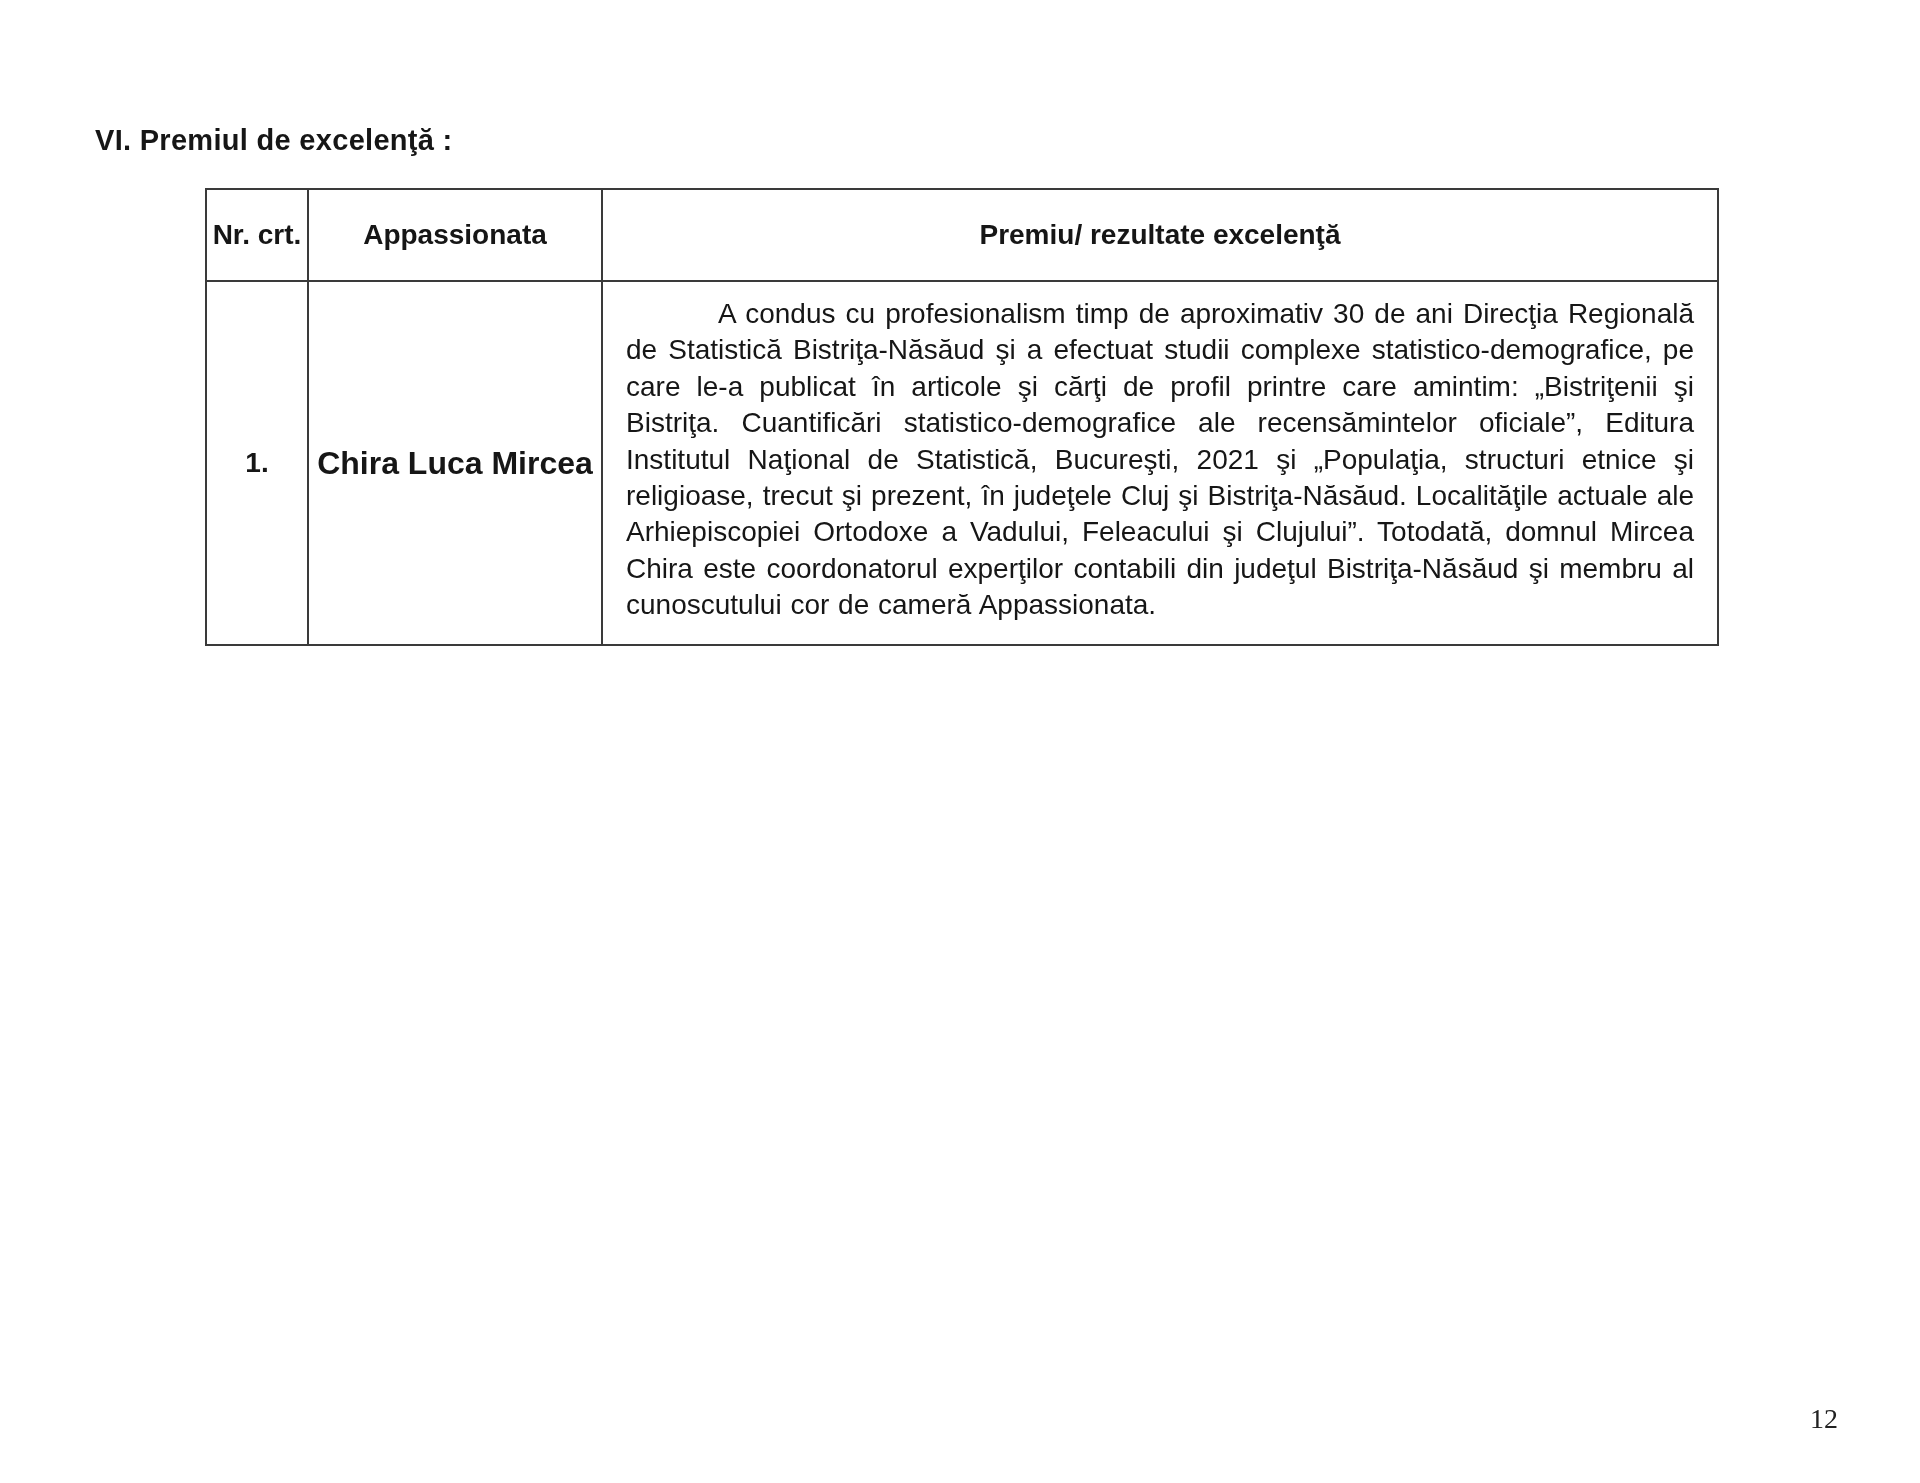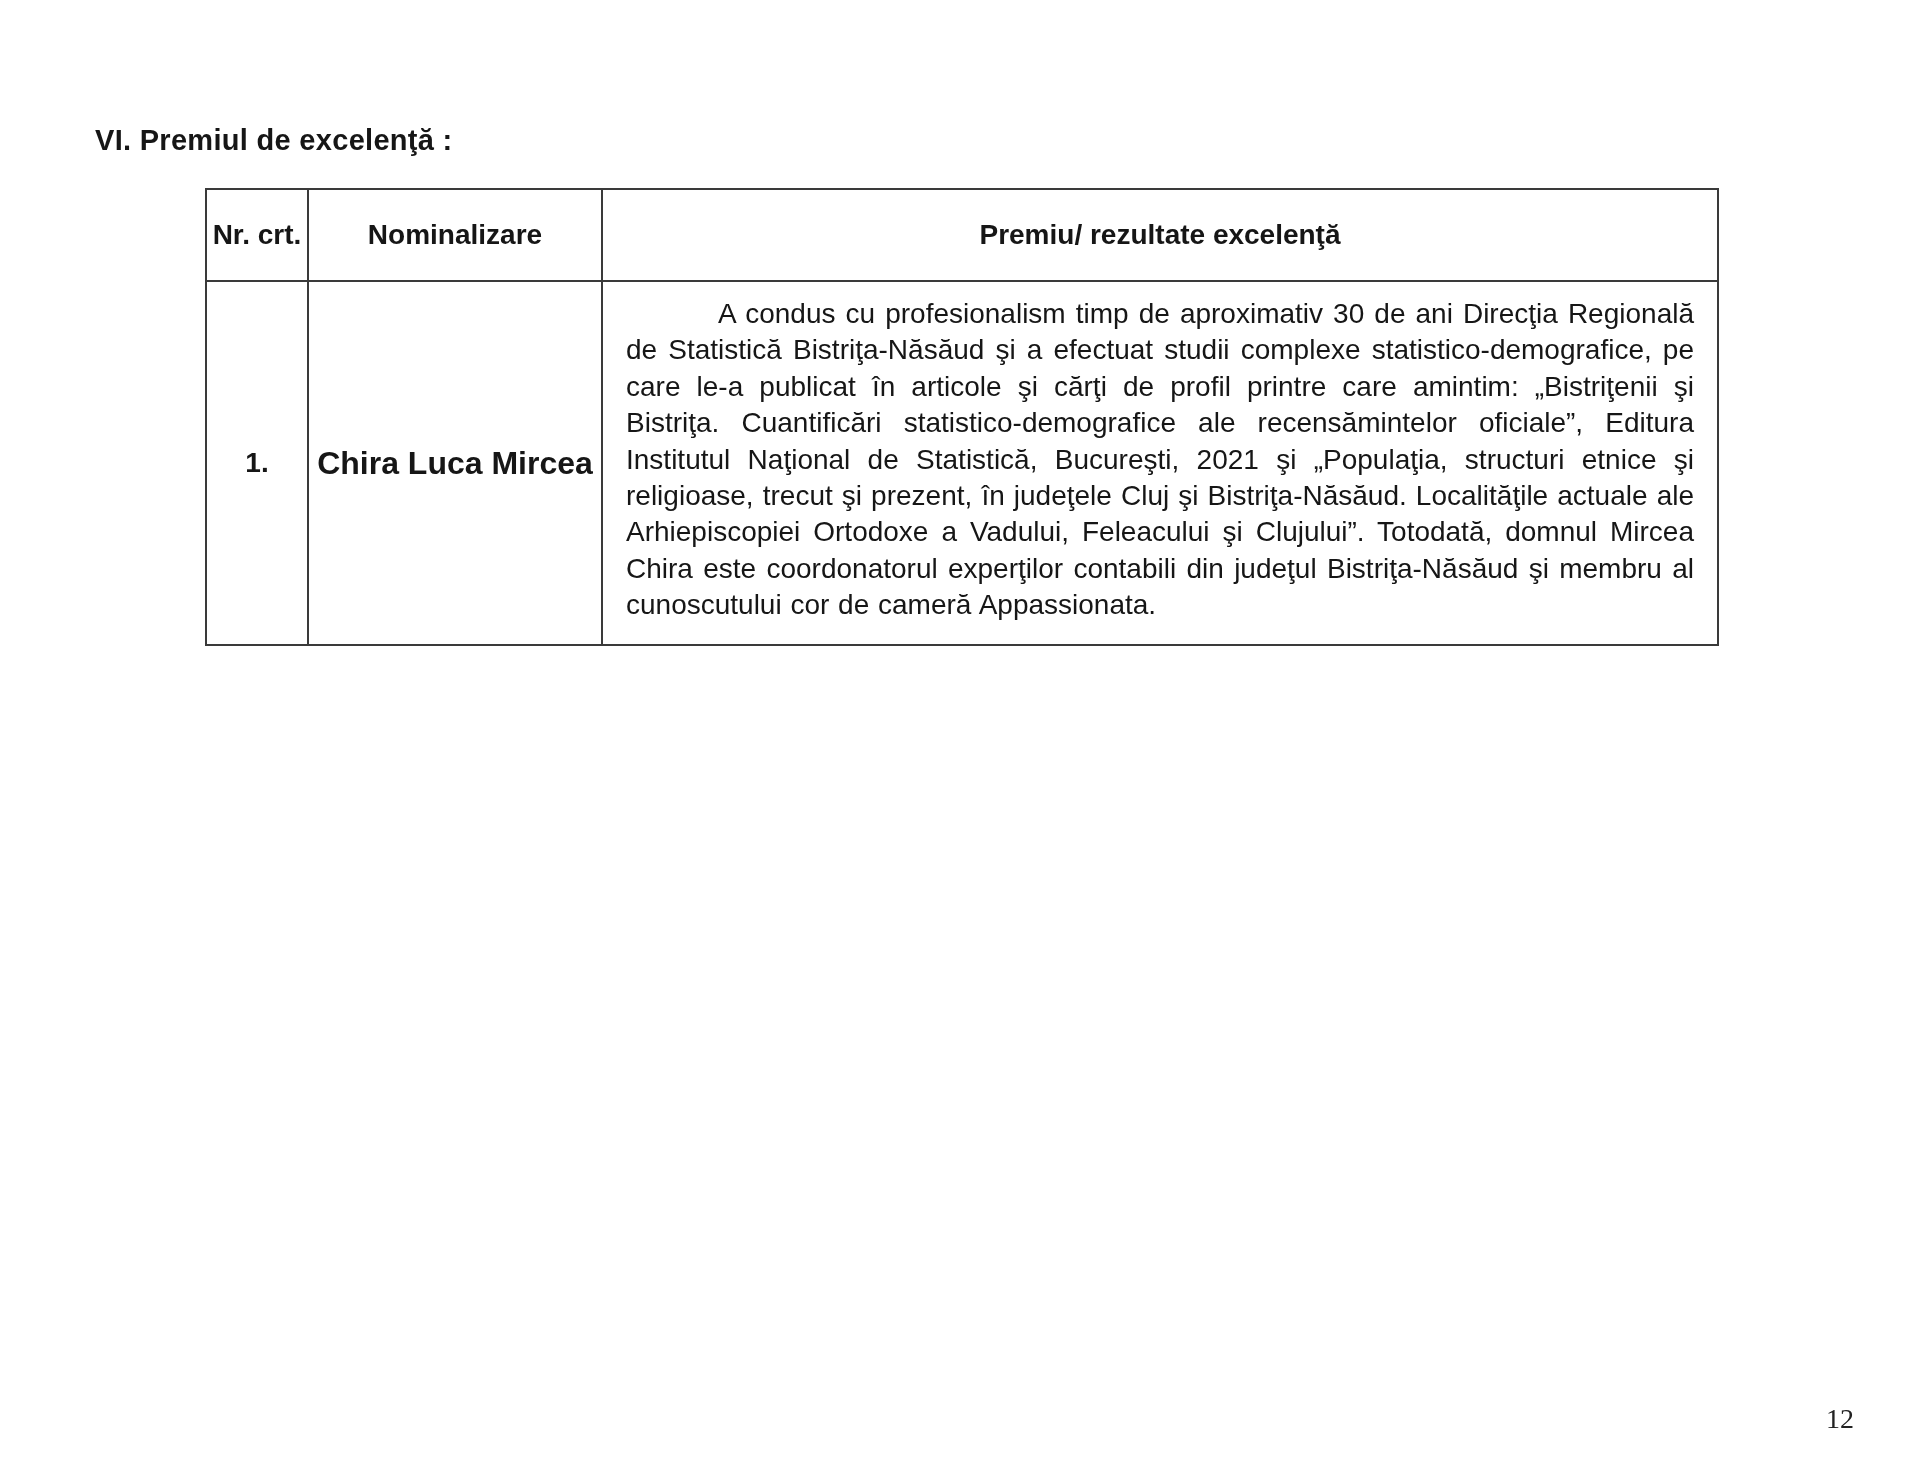--- a/index.html
+++ b/index.html
@@ -72,42 +72,42 @@
     margin: 12px;
     font-size: 28px;
     line-height: 36.4px;
     text-align: justify;
     text-indent: 92px;
     word-spacing: 1px;
   }
 
   .page-number {
     position: absolute;
-    right: 66px;
+    right: 82px;
     top: 1403px;
     font-family: "Liberation Serif", serif;
     font-size: 28px;
     color: #222222;
   }
 </style>
 </head>
 <body>
 
 <div class="heading">VI. Premiul de excelenţă :</div>
 
 <table class="awards">
   <colgroup>
     <col style="width:102px">
     <col style="width:294px">
     <col style="width:1116px">
   </colgroup>
   <thead>
     <tr>
       <th>Nr. crt.</th>
-      <th>Nominalizare</th>
+      <th>Appassionata</th>
       <th>Premiu/ rezultate excelenţă</th>
     </tr>
   </thead>
   <tbody>
     <tr>
       <td class="nr-cell">1.</td>
       <td class="name-cell">Chira Luca Mircea</td>
       <td class="desc-cell">
         <p class="desc">A condus cu profesionalism timp de aproximativ 30 de ani Direcţia Regională de Statistică Bistriţa-Năsăud şi a efectuat studii complexe statistico-demografice, pe care le-a publicat în articole şi cărţi de profil printre care amintim: „Bistriţenii şi Bistriţa. Cuantificări statistico-demografice ale recensămintelor oficiale”, Editura Institutul Naţional de Statistică, Bucureşti, 2021 şi „Populaţia, structuri etnice şi religioase, trecut şi prezent, în judeţele Cluj şi Bistriţa-Năsăud. Localităţile actuale ale Arhiepiscopiei Ortodoxe a Vadului, Feleacului şi Clujului”. Totodată, domnul Mircea Chira este coordonatorul experţilor contabili din judeţul Bistriţa-Năsăud şi membru al cunoscutului cor de cameră Appassionata.</p>
       </td>

